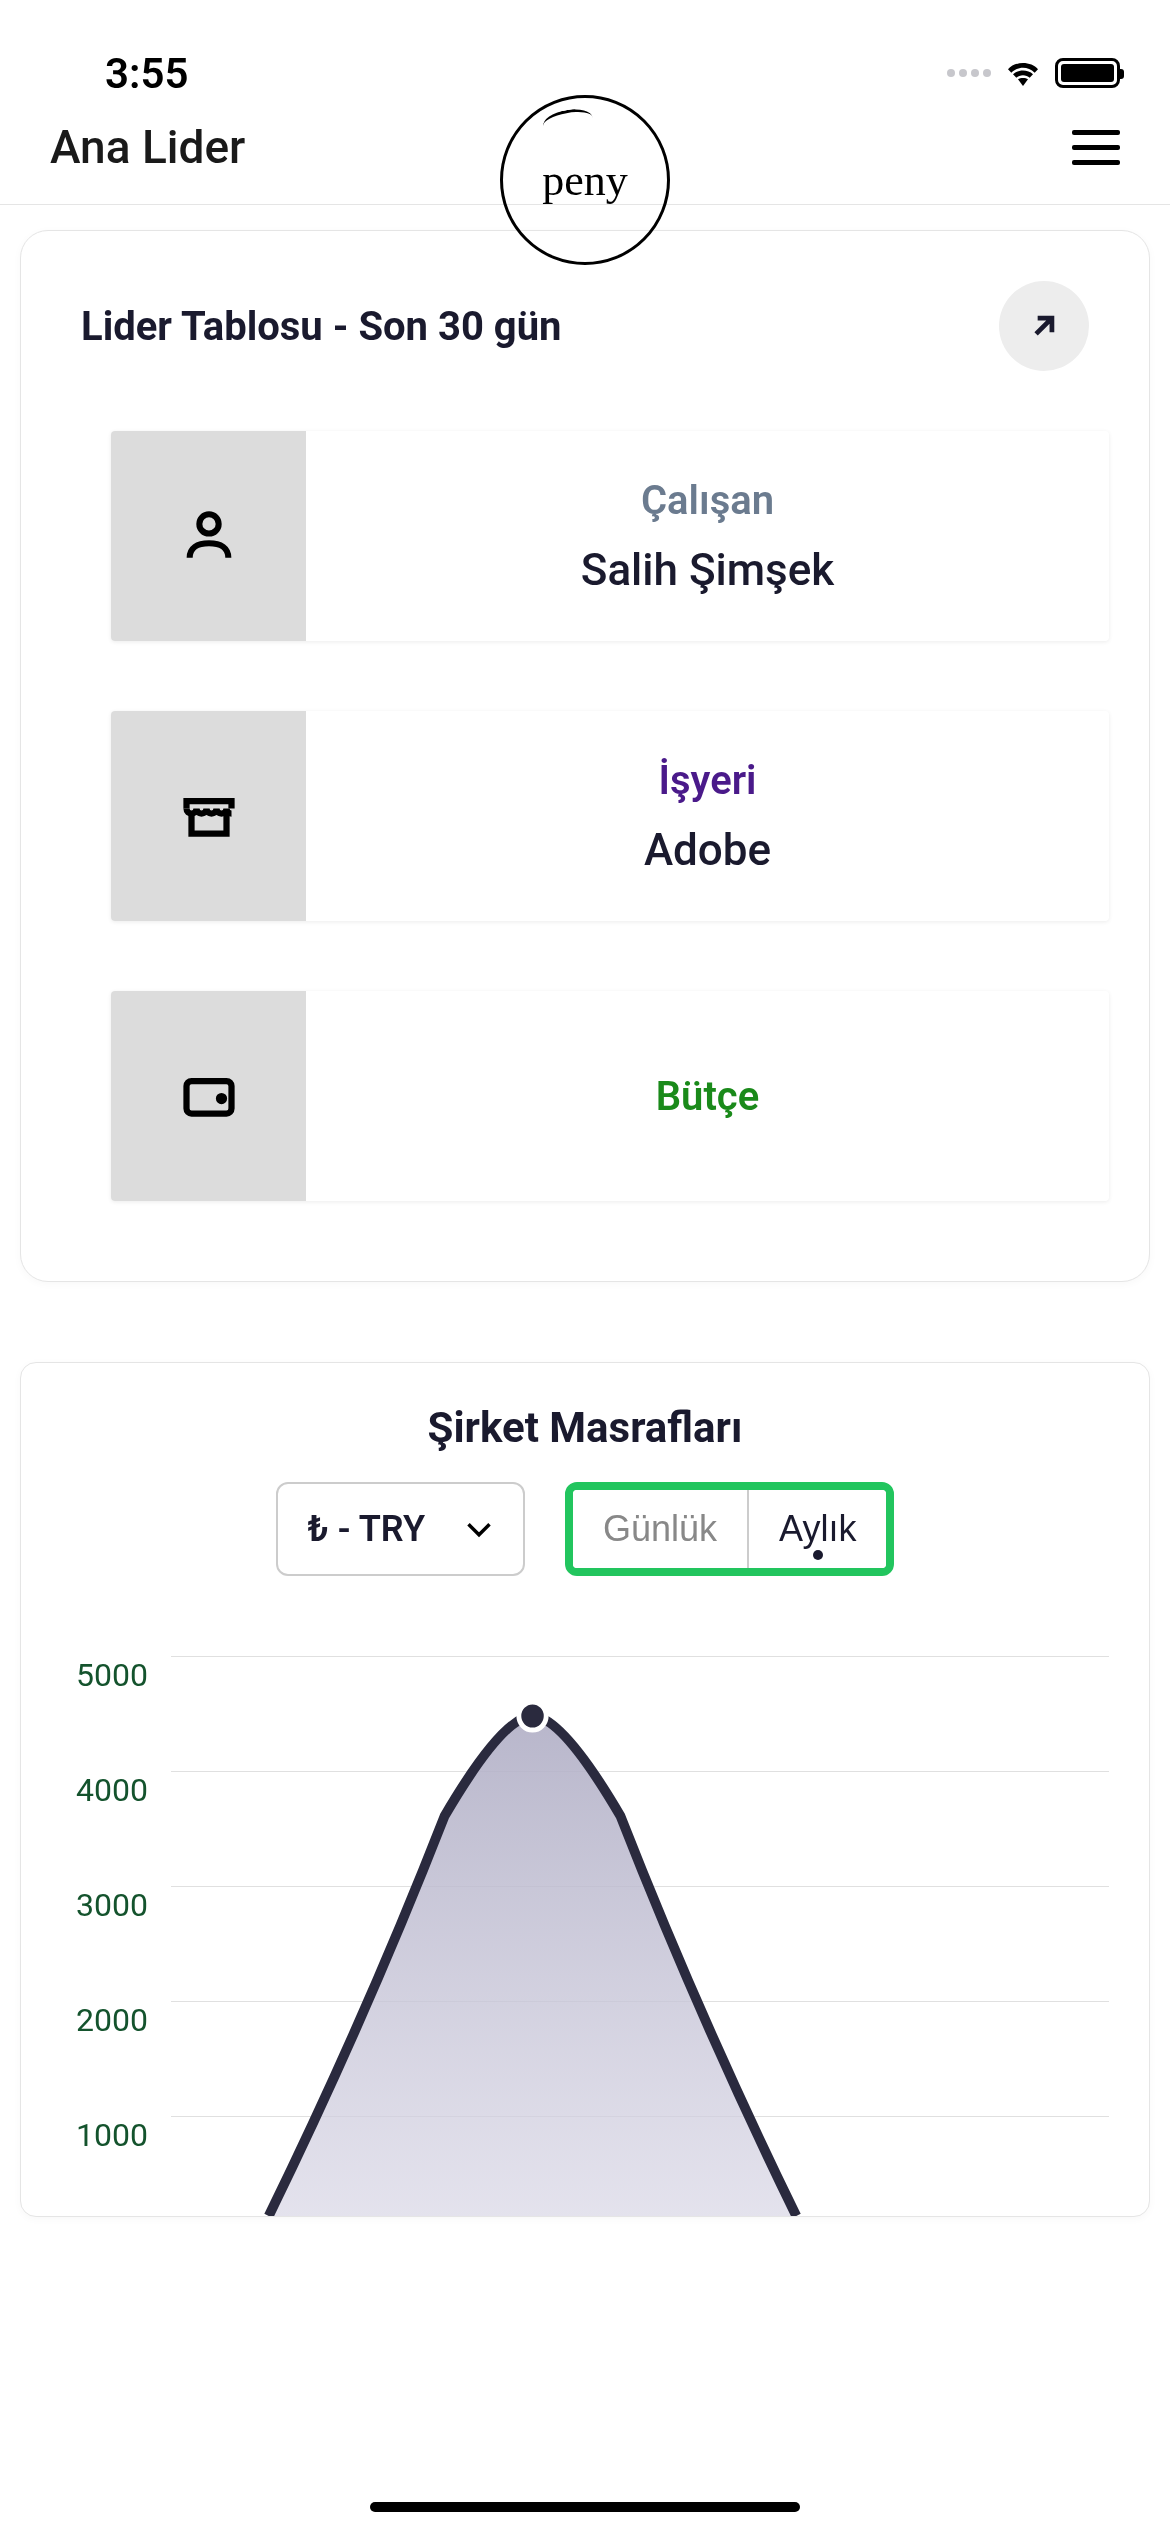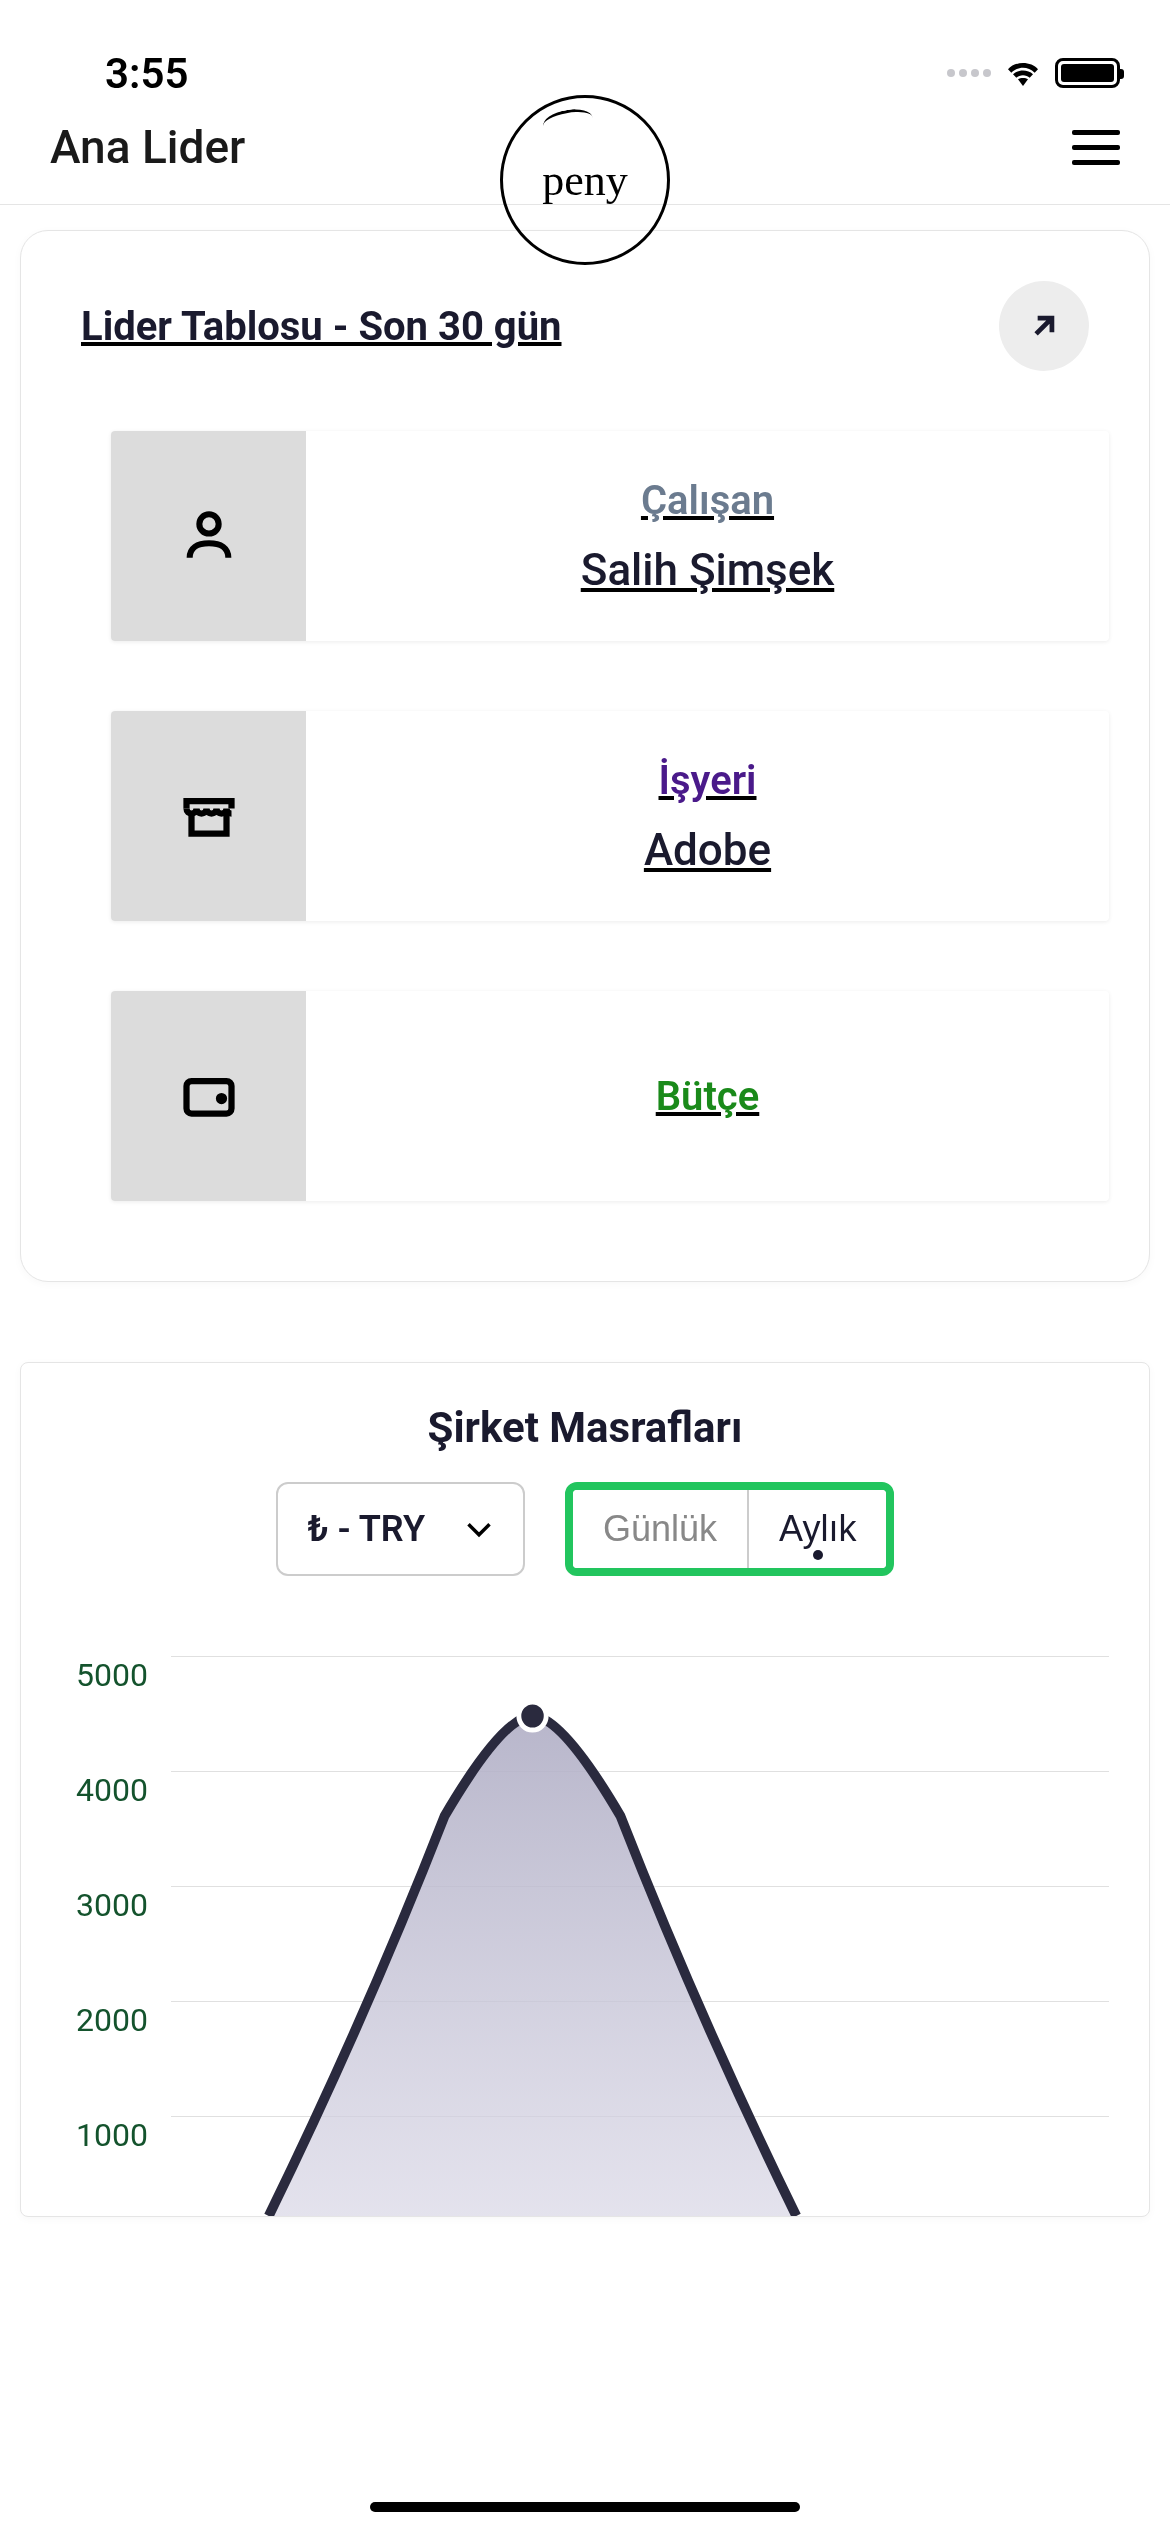--- a/index.html
+++ b/index.html
@@ -152,21 +152,20 @@
     }
     
     
     .card {
       background: #fff;
       border: 1px solid #e5e5e5;
       border-radius: 28px;
       padding: 50px 40px 80px 40px;
       margin-bottom: 80px;
       box-shadow: 0 2px 8px rgba(0,0,0,0.03);
-      text-decoration: underline;
     }
     
     .card-header {
       display: flex;
       justify-content: space-between;
       align-items: center;
       margin-bottom: 60px;
       padding: 0 20px;
     }
     
@@ -234,21 +233,21 @@
     .list-value {
       font-size: 44px;
       font-weight: 500;
       color: #1a1a2e;
     }
     
     
     .chart-card {
       background: #fff;
       border: 1px solid #e5e5e5;
-      border-radius: 8px;
+      border-radius: 16px;
       padding: 40px 40px 0 40px;
       box-shadow: 0 2px 8px rgba(0,0,0,0.03);
     }
     
     .chart-title {
       font-size: 42px;
       font-weight: 700;
       color: #1a1a2e;
       text-align: center;
       margin-bottom: 30px;

